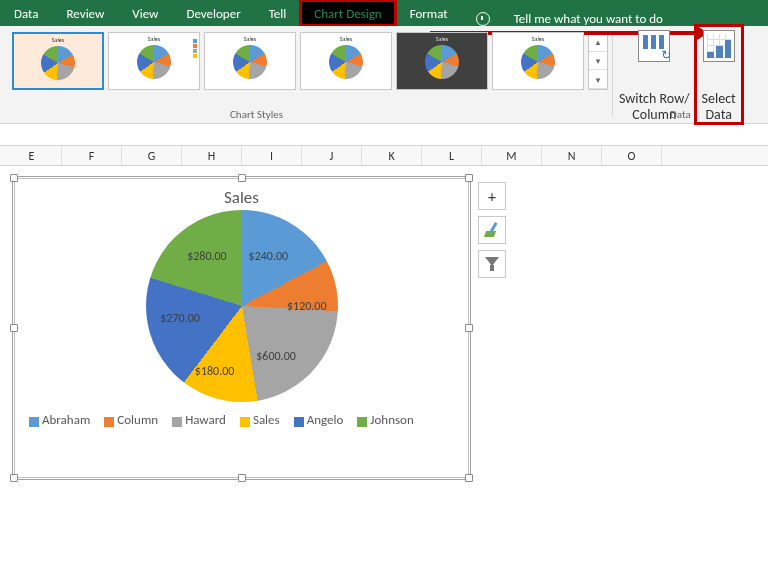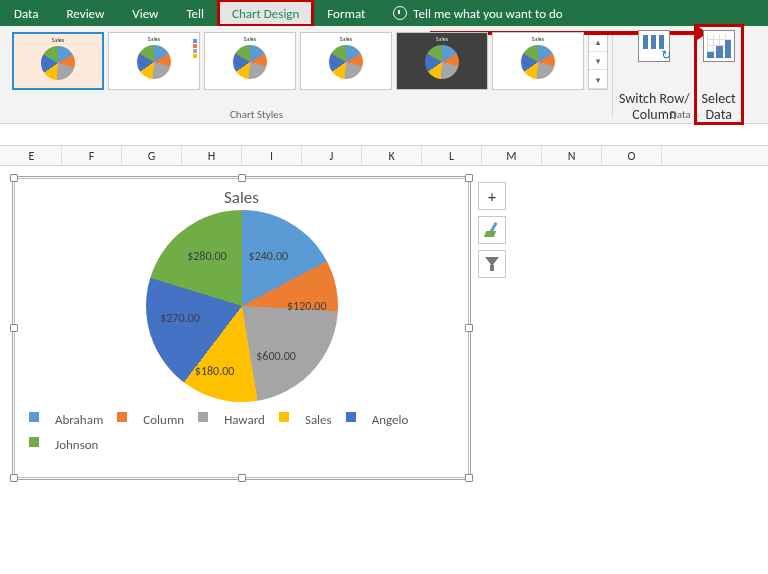--- a/index.html
+++ b/index.html
@@ -1,23 +1,23 @@
 <!DOCTYPE html>
 <html><head>
 <meta charset="utf-8">
 <style>
   *{box-sizing:border-box;margin:0;padding:0;font-family:"Segoe UI",Calibri,Arial,sans-serif}
   body{background:#fff;width:768px;height:574px;overflow:hidden;position:relative}
 
   
   .tabs{display:flex;align-items:stretch;background:#217346;height:26px;font-size:13px;color:#fff}
   .tab{padding:0 14px;display:flex;align-items:center;cursor:pointer}
-  .tab.active{background:#e5e5e5;color:#1e8c5a}
+  .tab.active{background:#000000;color:#1e8c5a}
   .tab.hl{outline:3px solid #c00000;outline-offset:-2px}
-  .tell{display:flex;align-items:center;gap:6px}
+  .tell{display:flex;align-items:flex-end;gap:24px}
   .bulb{width:14px;height:14px;border-radius:50%;border:1.5px solid #fff;position:relative}
   .bulb:after{content:"";position:absolute;left:4px;top:3px;width:2px;height:4px;background:#fff}
 
   
   .ribbon{height:98px;background:#f3f3f3;border-bottom:1px solid #d4d4d4;display:flex;position:relative}
   .arrow{position:absolute;top:5px;left:430px;width:275px;height:4px;background:#c00000}
   .arrow:after{content:"";position:absolute;right:-12px;top:-7px;border:9px solid transparent;border-left:14px solid #c00000}
 
   .gallery{display:flex;align-items:flex-start;gap:4px;padding:6px 4px 0 12px}
   .thumb{width:92px;height:58px;background:#fff;border:1px solid #c8c8c8;display:flex;flex-direction:column;align-items:center;justify-content:flex-start;padding:2px;position:relative}
@@ -84,21 +84,21 @@
       #ed7d31 62.07deg 93.1deg,
       #a5a5a5 93.1deg 170.69deg,
       #ffc000 170.69deg 217.24deg,
       #4472c4 217.24deg 287.07deg,
       #70ad47 287.07deg 360deg)}
   .pie:before{content:"";position:absolute;inset:0;border-radius:50%;background:
     conic-gradient(transparent 0 360deg);}
   .dl{position:absolute;font-size:12px;color:#404040;transform:translate(-50%,-50%)}
 
   .legend{display:flex;flex-wrap:wrap;gap:10px 14px;padding:10px 14px 0;font-size:13px;color:#595959}
-  .li{display:flex;align-items:flex-start;gap:16px}
+  .li{display:flex;align-items:flex-end;gap:3px}
   .sw{width:10px;height:10px}
 
   
   .side-btns{position:absolute;left:478px;top:16px;display:flex;flex-direction:column;gap:6px}
   .sbtn{width:28px;height:28px;border:1px solid #c8c8c8;background:#fff;display:flex;align-items:center;justify-content:center;color:#3c3c3c;font-size:16px;cursor:pointer}
   .brush{width:16px;height:16px;position:relative}
   .brush:before{content:"";position:absolute;left:1px;top:9px;width:10px;height:6px;background:#70ad47;transform:skewX(-20deg)}
   .brush:after{content:"";position:absolute;left:8px;top:0;width:3px;height:11px;background:#5b9bd5;transform:rotate(30deg)}
   .funnel{width:14px;height:14px;position:relative}
   .funnel:before{content:"";position:absolute;left:0;top:0;border-left:7px solid transparent;border-right:7px solid transparent;border-top:9px solid #777}
@@ -107,20 +107,21 @@
   .watermark{position:absolute;right:30px;bottom:48px;color:#d9d9d9;font-size:14px;font-style:italic;line-height:1;text-align:right}
   .watermark small{font-size:8px;letter-spacing:1px;font-style:normal}
 </style>
 </head>
 <body>
 
 <div class="tabs">
   <div class="tab">Data</div>
   <div class="tab">Review</div>
   <div class="tab">View</div>
+  <div class="tab">Developer</div>
   <div class="tab">Tell</div>
   <div class="tab active hl">Chart Design</div>
   <div class="tab">Format</div>
   <div class="tab tell">
     <span class="bulb"></span>
     <span>Tell me what you want to do</span>
   </div>
 </div>
 
 <div class="ribbon">

